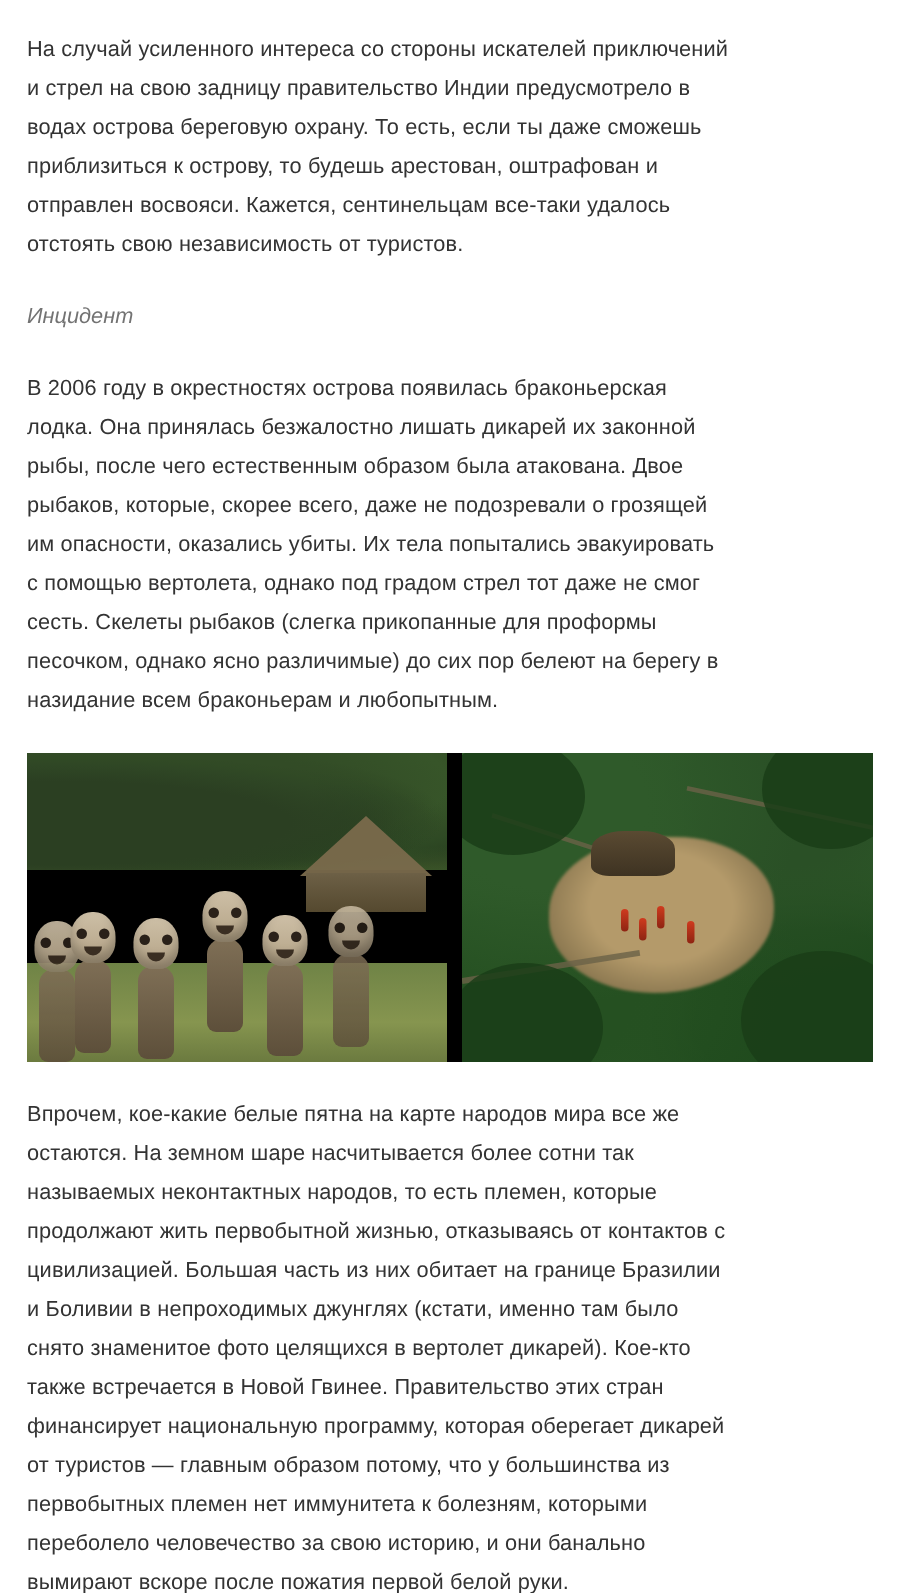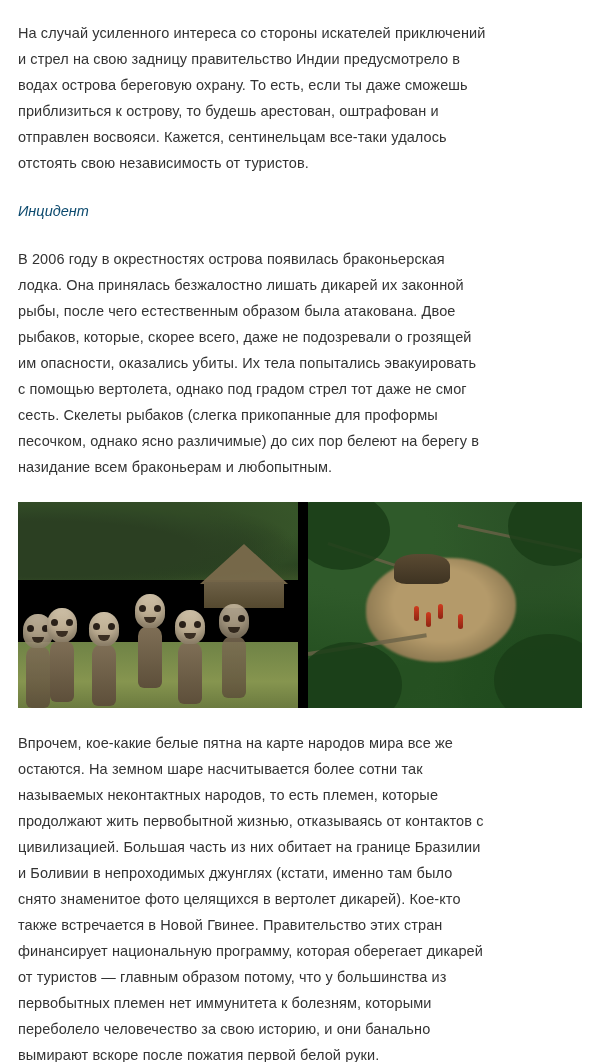--- a/index.html
+++ b/index.html
@@ -27,21 +27,21 @@
     letter-spacing: 0.1px;
   }
   p.para:last-child {
     margin-bottom: 0;
   }
   .subhead {
     margin: 0 0 22px 0;
     font-size: 14.5px;
     line-height: 26px;
     font-style: italic;
-    color: #0c4a6e;
+    color: #737373;
   }
   .note {
     margin: 0 0 14px 0;
     font-size: 14.5px;
     line-height: 26px;
     color: #333333;
   }
   .figure-row {
     display: flex;
     width: 564px;

